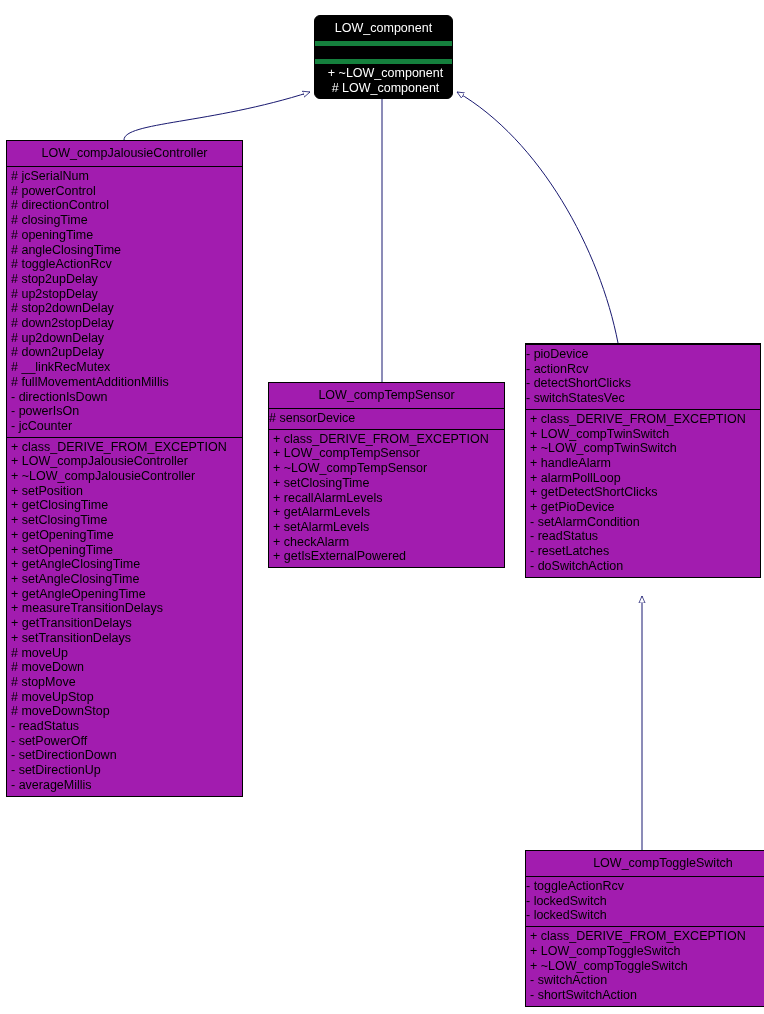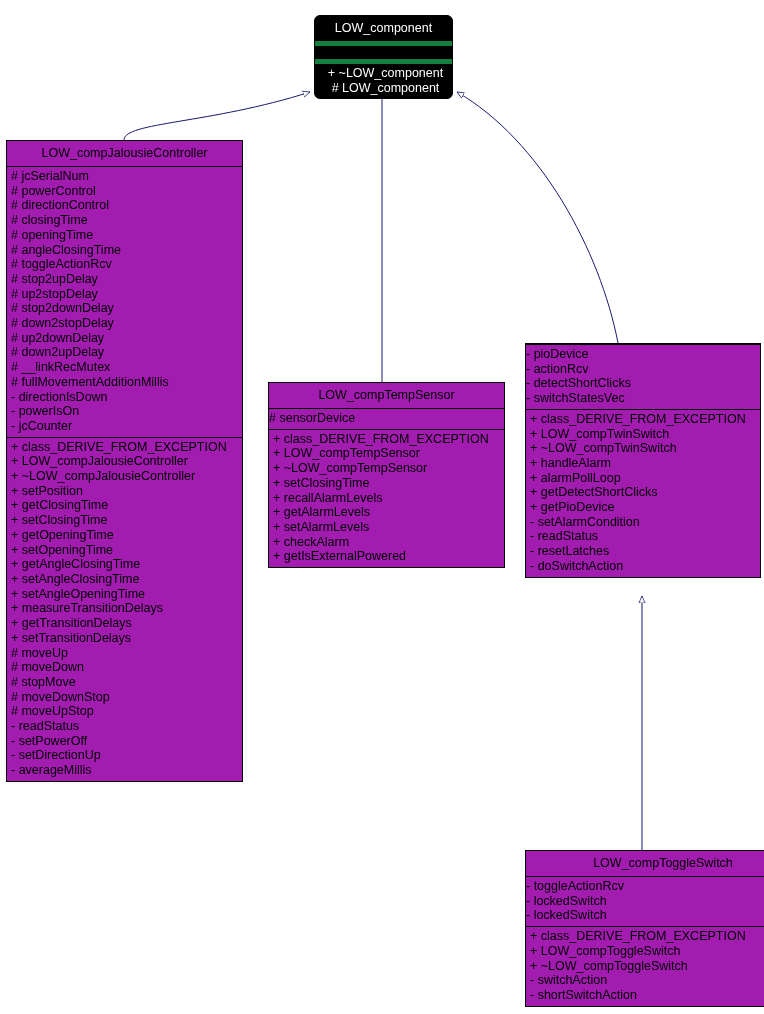--- a/index.html
+++ b/index.html
@@ -161,31 +161,32 @@
       <div class="member">+ class_DERIVE_FROM_EXCEPTION</div>
       <div class="member">+ LOW_compJalousieController</div>
       <div class="member">+ ~LOW_compJalousieController</div>
       <div class="member">+ setPosition</div>
       <div class="member">+ getClosingTime</div>
       <div class="member">+ setClosingTime</div>
       <div class="member">+ getOpeningTime</div>
       <div class="member">+ setOpeningTime</div>
       <div class="member">+ getAngleClosingTime</div>
       <div class="member">+ setAngleClosingTime</div>
-      <div class="member">+ setAngleOpeningTime</div>
+      <div class="member">+ getAngleOpeningTime</div>
       <div class="member">+ measureTransitionDelays</div>
       <div class="member">+ getTransitionDelays</div>
       <div class="member">+ setTransitionDelays</div>
       <div class="member"># moveUp</div>
       <div class="member"># moveDown</div>
       <div class="member"># stopMove</div>
+      <div class="member"># moveUpStop</div>
       <div class="member"># moveDownStop</div>
-      <div class="member"># moveUpStop</div>
       <div class="member">- readStatus</div>
       <div class="member">- setPowerOff</div>
+      <div class="member">- setDirectionDown</div>
       <div class="member">- setDirectionUp</div>
       <div class="member">- averageMillis</div>
     </div>
   </div>
 
   <div class="uml-class" id="node-tempsensor">
     <div class="class-title">LOW_compTempSensor</div>
     <div class="compartment centered">
       <div class="member"># sensorDevice</div>
     </div>

